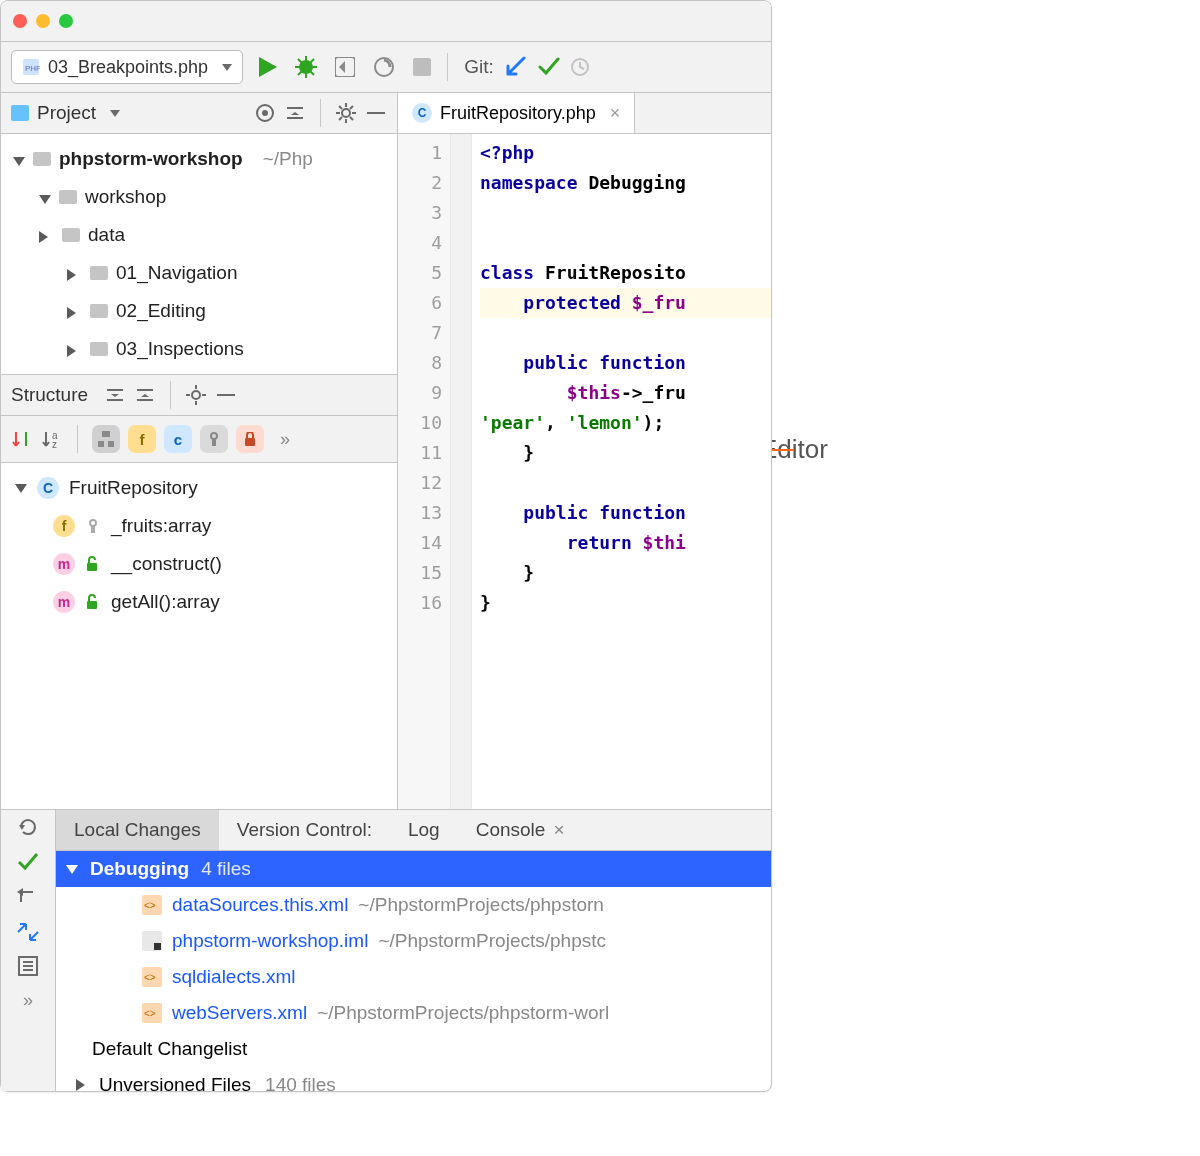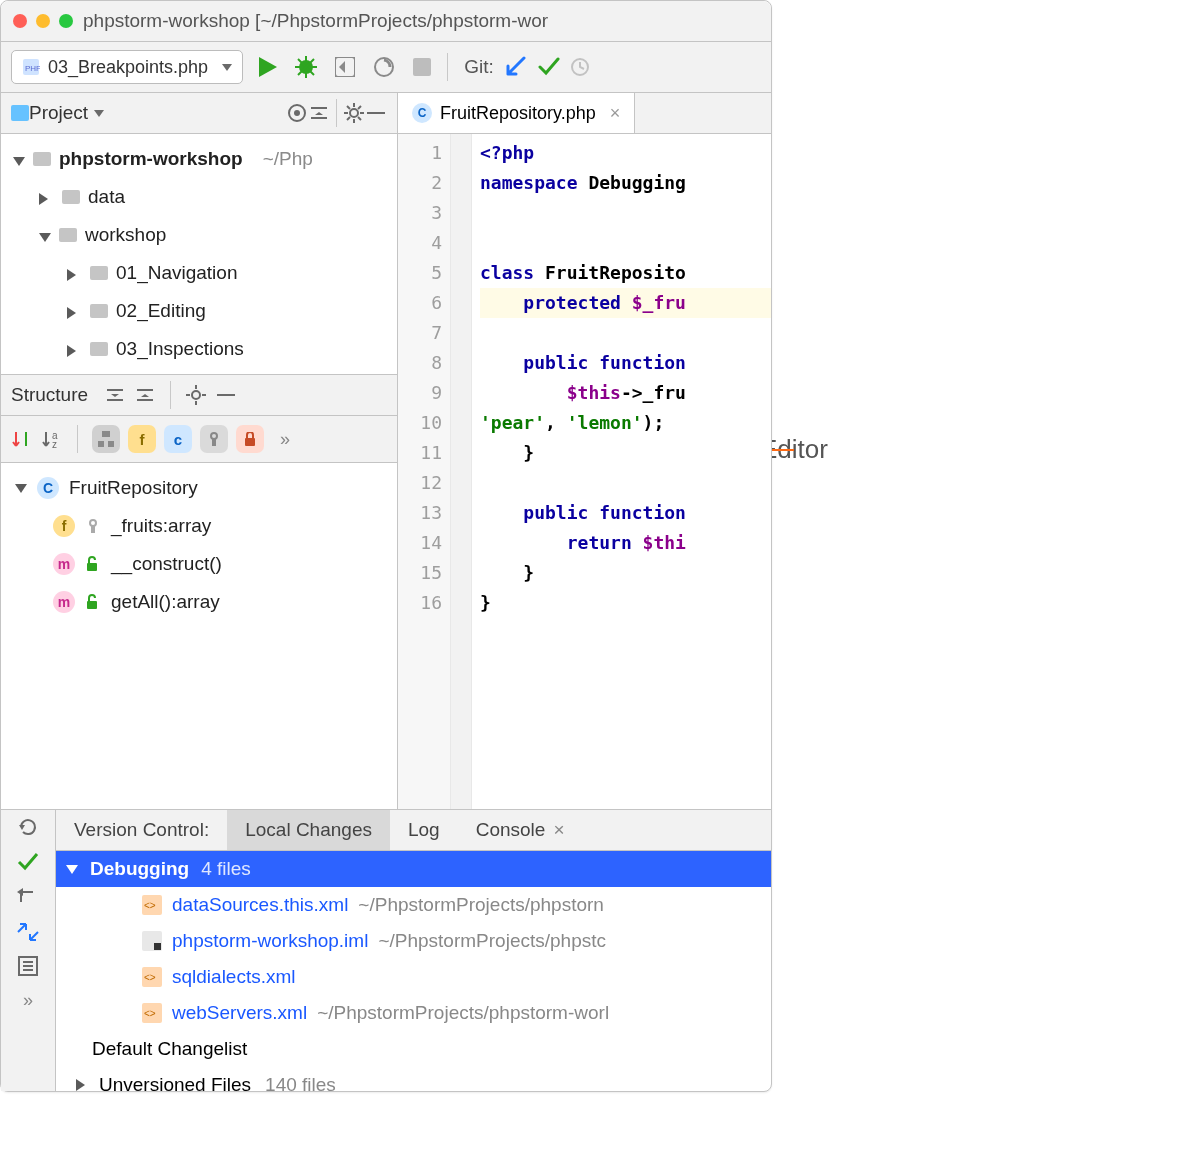--- a/index.html
+++ b/index.html
@@ -42,21 +42,21 @@
   .tbicons{display:flex;gap:18px;align-items:center;margin-left:6px}
   .sep{width:1px;height:28px;background:#c8c8c8;margin:0 6px}
   .gitlabel{font-size:19px;color:#555}
   .dropdown-arrow{border-left:5px solid transparent;border-right:5px solid transparent;border-top:7px solid #6a6a6a;margin-left:6px}
 
   
   .cols{display:flex;height:calc(100% - 40px - 50px - 281px)}
 
   
   .left{width:396px;min-width:396px;border-right:1px solid var(--border);display:flex;flex-direction:column;background:#fff}
-  .panelhead{height:40px;border-bottom:1px solid var(--border);background:var(--bg);display:flex;align-items:center;padding:0 10px;font-size:19px;color:#333}
+  .panelhead{height:40px;border-bottom:1px solid var(--border);background:var(--bg);display:flex;align-items:center;padding:0 10px;gap:8px;font-size:19px;color:#333}
   .panelhead .spacer{flex:1}
   .iconbtn{width:22px;height:22px;display:inline-flex;align-items:center;justify-content:center;color:#6a6a6a}
 
   .tree{flex:0 0 auto;padding:6px 0 6px 4px;font-size:19px;color:#222}
   .treerow{display:flex;align-items:center;height:38px;gap:8px;white-space:nowrap;padding-left:8px}
   .treerow .caret{border-top:9px solid #5a5a5a;border-left:6px solid transparent;border-right:6px solid transparent;transform:translateY(2px)}
   .treerow.closed .caret{border-top:6px solid transparent;border-bottom:6px solid transparent;border-left:9px solid #5a5a5a}
   .folder-ic{width:18px;height:14px;background:#c5c5c5;border-radius:2px}
   .bold{font-weight:700}
   .muted{color:#8a8a8a;margin-left:12px}
@@ -143,21 +143,20 @@
 </svg>
 
 <div class="ide">
 
   <div class="titlebar">
     <div class="traffic">
       <div class="dot r"></div>
       <div class="dot y"></div>
       <div class="dot g"></div>
     </div>
-    <div class="title">phpstorm-workshop [~/PhpstormProjects/phpstorm-wor</div>
   </div>
 
   <div class="toolbar">
     <div class="runconfig">
       <svg width="18" height="18">
           <rect x="1" y="1" width="16" height="16" rx="2" fill="#cfe3ff"></rect>
           <text x="3" y="13" font-size="8" fill="#5a6bd2">PHP</text>
         </svg>
       <span>03_Breakpoints.php</span>
       <div class="dropdown-arrow"></div>
@@ -243,29 +242,29 @@
           </span>
       </div>
 
       <div class="tree">
         <div class="treerow">
           <span class="caret"></span>
             <span class="folder-ic"></span>
           <span class="bold">phpstorm-workshop</span>
           <span class="muted">~/Php</span>
         </div>
+        <div class="treerow" style="padding-left:34px">
+          <span class="caret"></span>
+            <span class="folder-ic"></span>
+          <span>workshop</span>
+        </div>
         <div class="treerow closed" style="padding-left:34px">
           <span class="caret"></span>
             <span class="folder-ic"></span>
           <span>data</span>
-        </div>
-        <div class="treerow" style="padding-left:34px">
-          <span class="caret"></span>
-            <span class="folder-ic"></span>
-          <span>workshop</span>
         </div>
         <div class="treerow closed" style="padding-left:62px">
           <span class="caret"></span>
             <span class="folder-ic"></span>
           <span>01_Navigation</span>
         </div>
         <div class="treerow closed" style="padding-left:62px">
           <span class="caret"></span>
             <span class="folder-ic"></span>
           <span>02_Editing</span>
@@ -436,25 +435,25 @@
       <svg width="20" height="20">
           <rect x="1" y="1" width="18" height="18" fill="none" stroke="#6a6a6a" stroke-width="2"></rect>
           <line x1="5" y1="6" x2="15" y2="6" stroke="#6a6a6a" stroke-width="2"></line>
           <line x1="5" y1="10" x2="15" y2="10" stroke="#6a6a6a" stroke-width="2"></line>
           <line x1="5" y1="14" x2="15" y2="14" stroke="#6a6a6a" stroke-width="2"></line>
         </svg>
       <span style="color:#888;font-size:18px">»</span>
     </div>
     <div class="bmain">
       <div class="btabs">
+        <div class="btab active">
+            <span>Local Changes</span>
+          </div>
         <div class="btab">
             <span>Version Control:</span>
-          </div>
-        <div class="btab active">
-            <span>Local Changes</span>
           </div>
         <div class="btab">
             <span>Log</span>
           </div>
         <div class="btab">
             <span>Console</span>
             <span class="x">×</span>
           </div>
       </div>
       <div class="blist">

